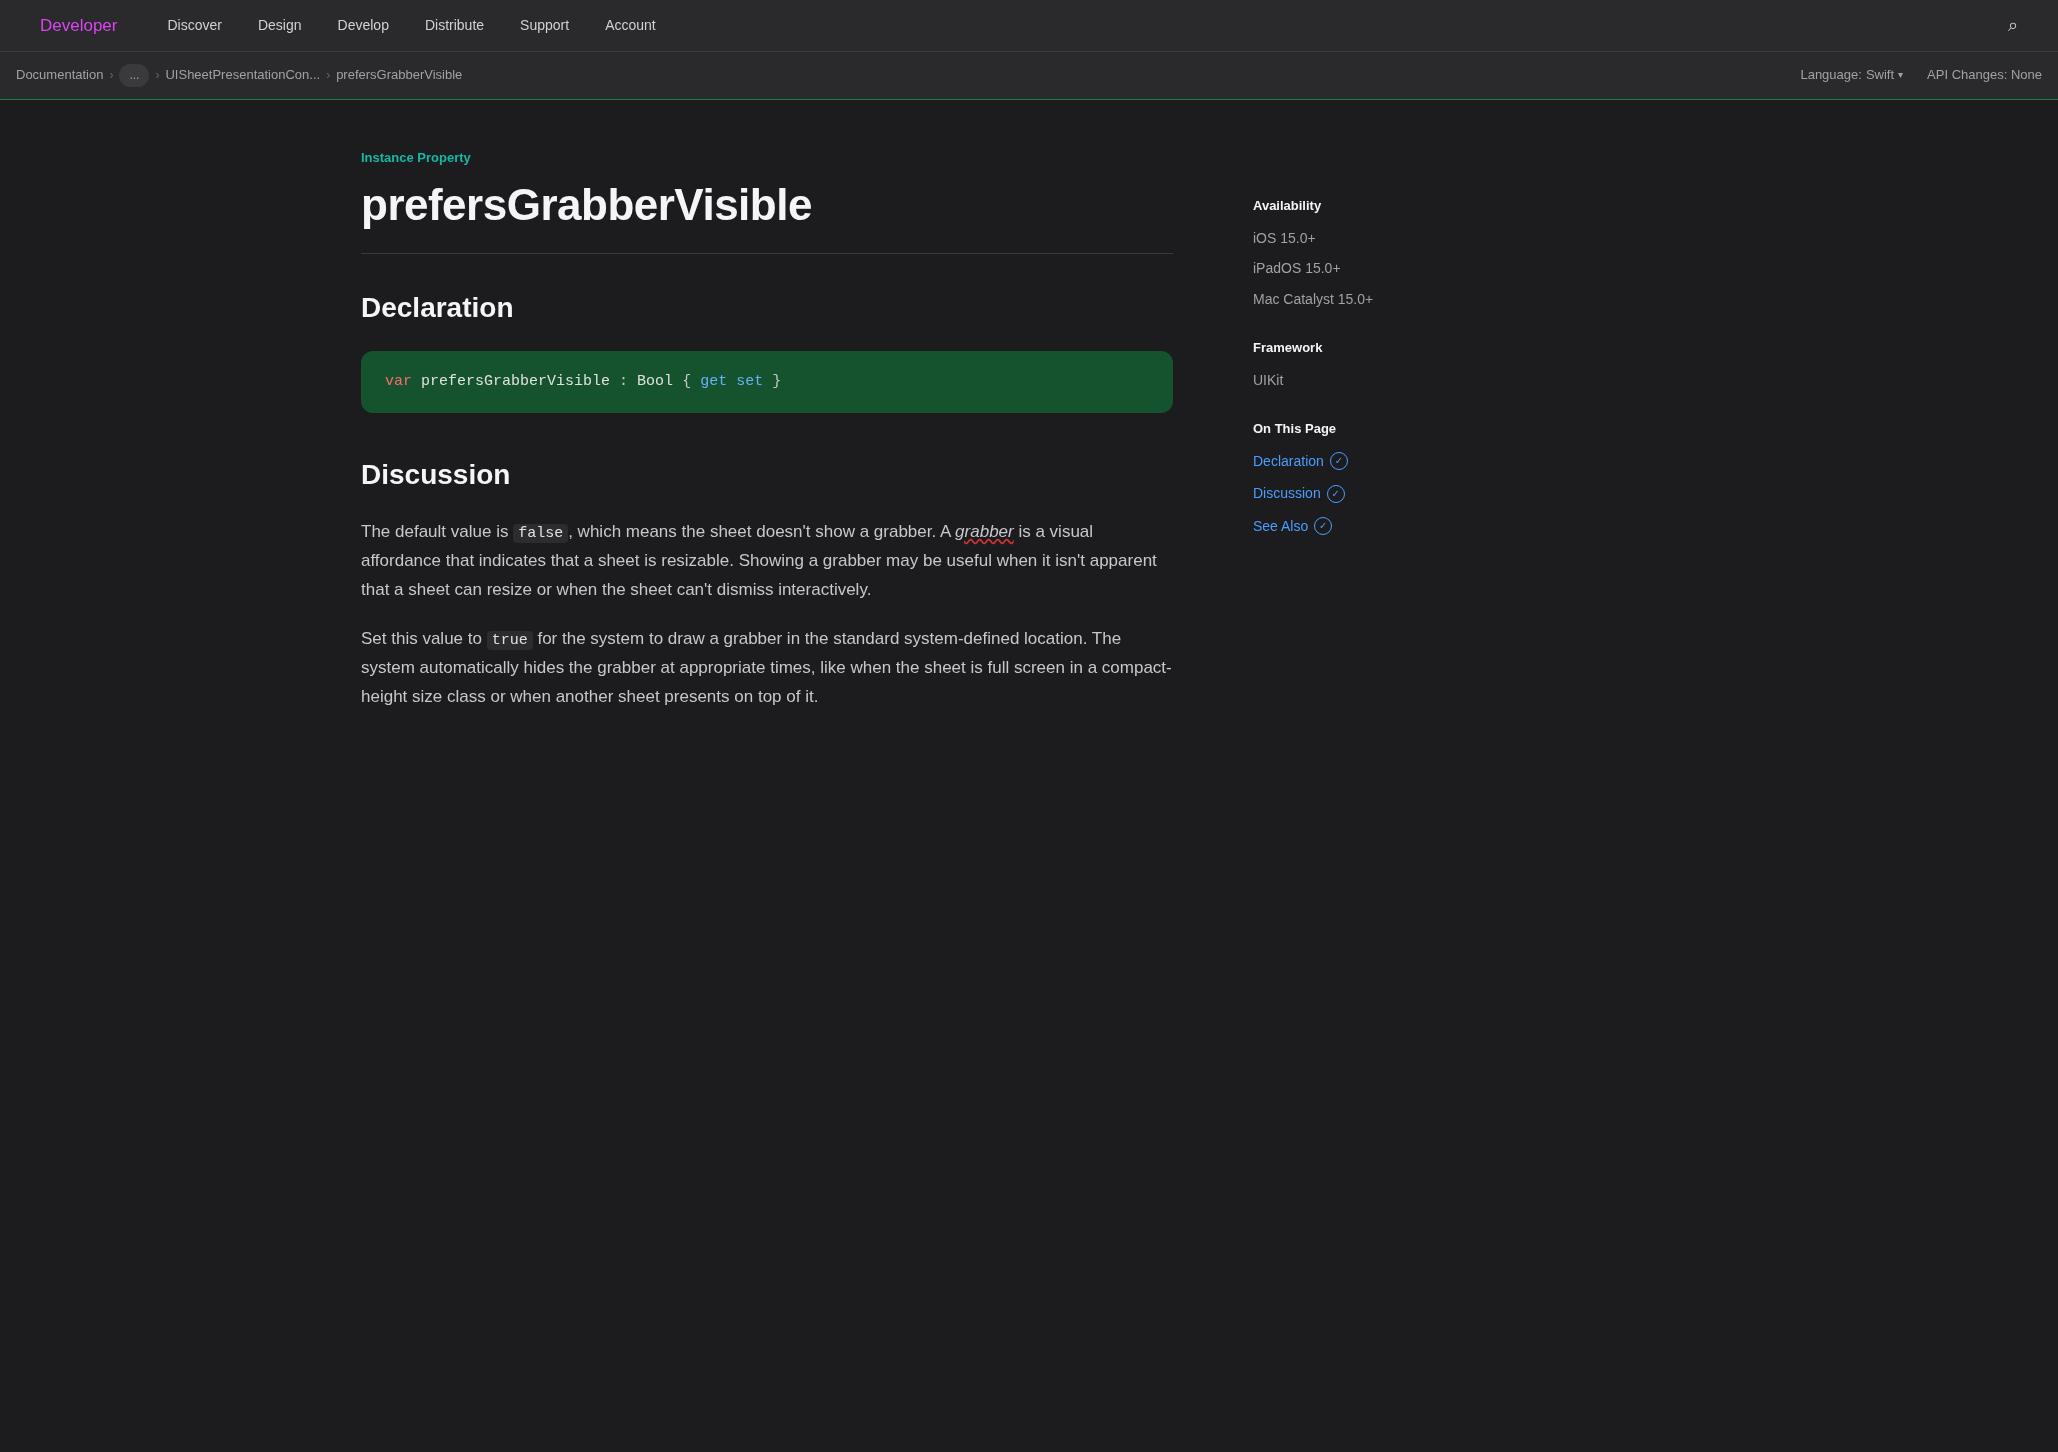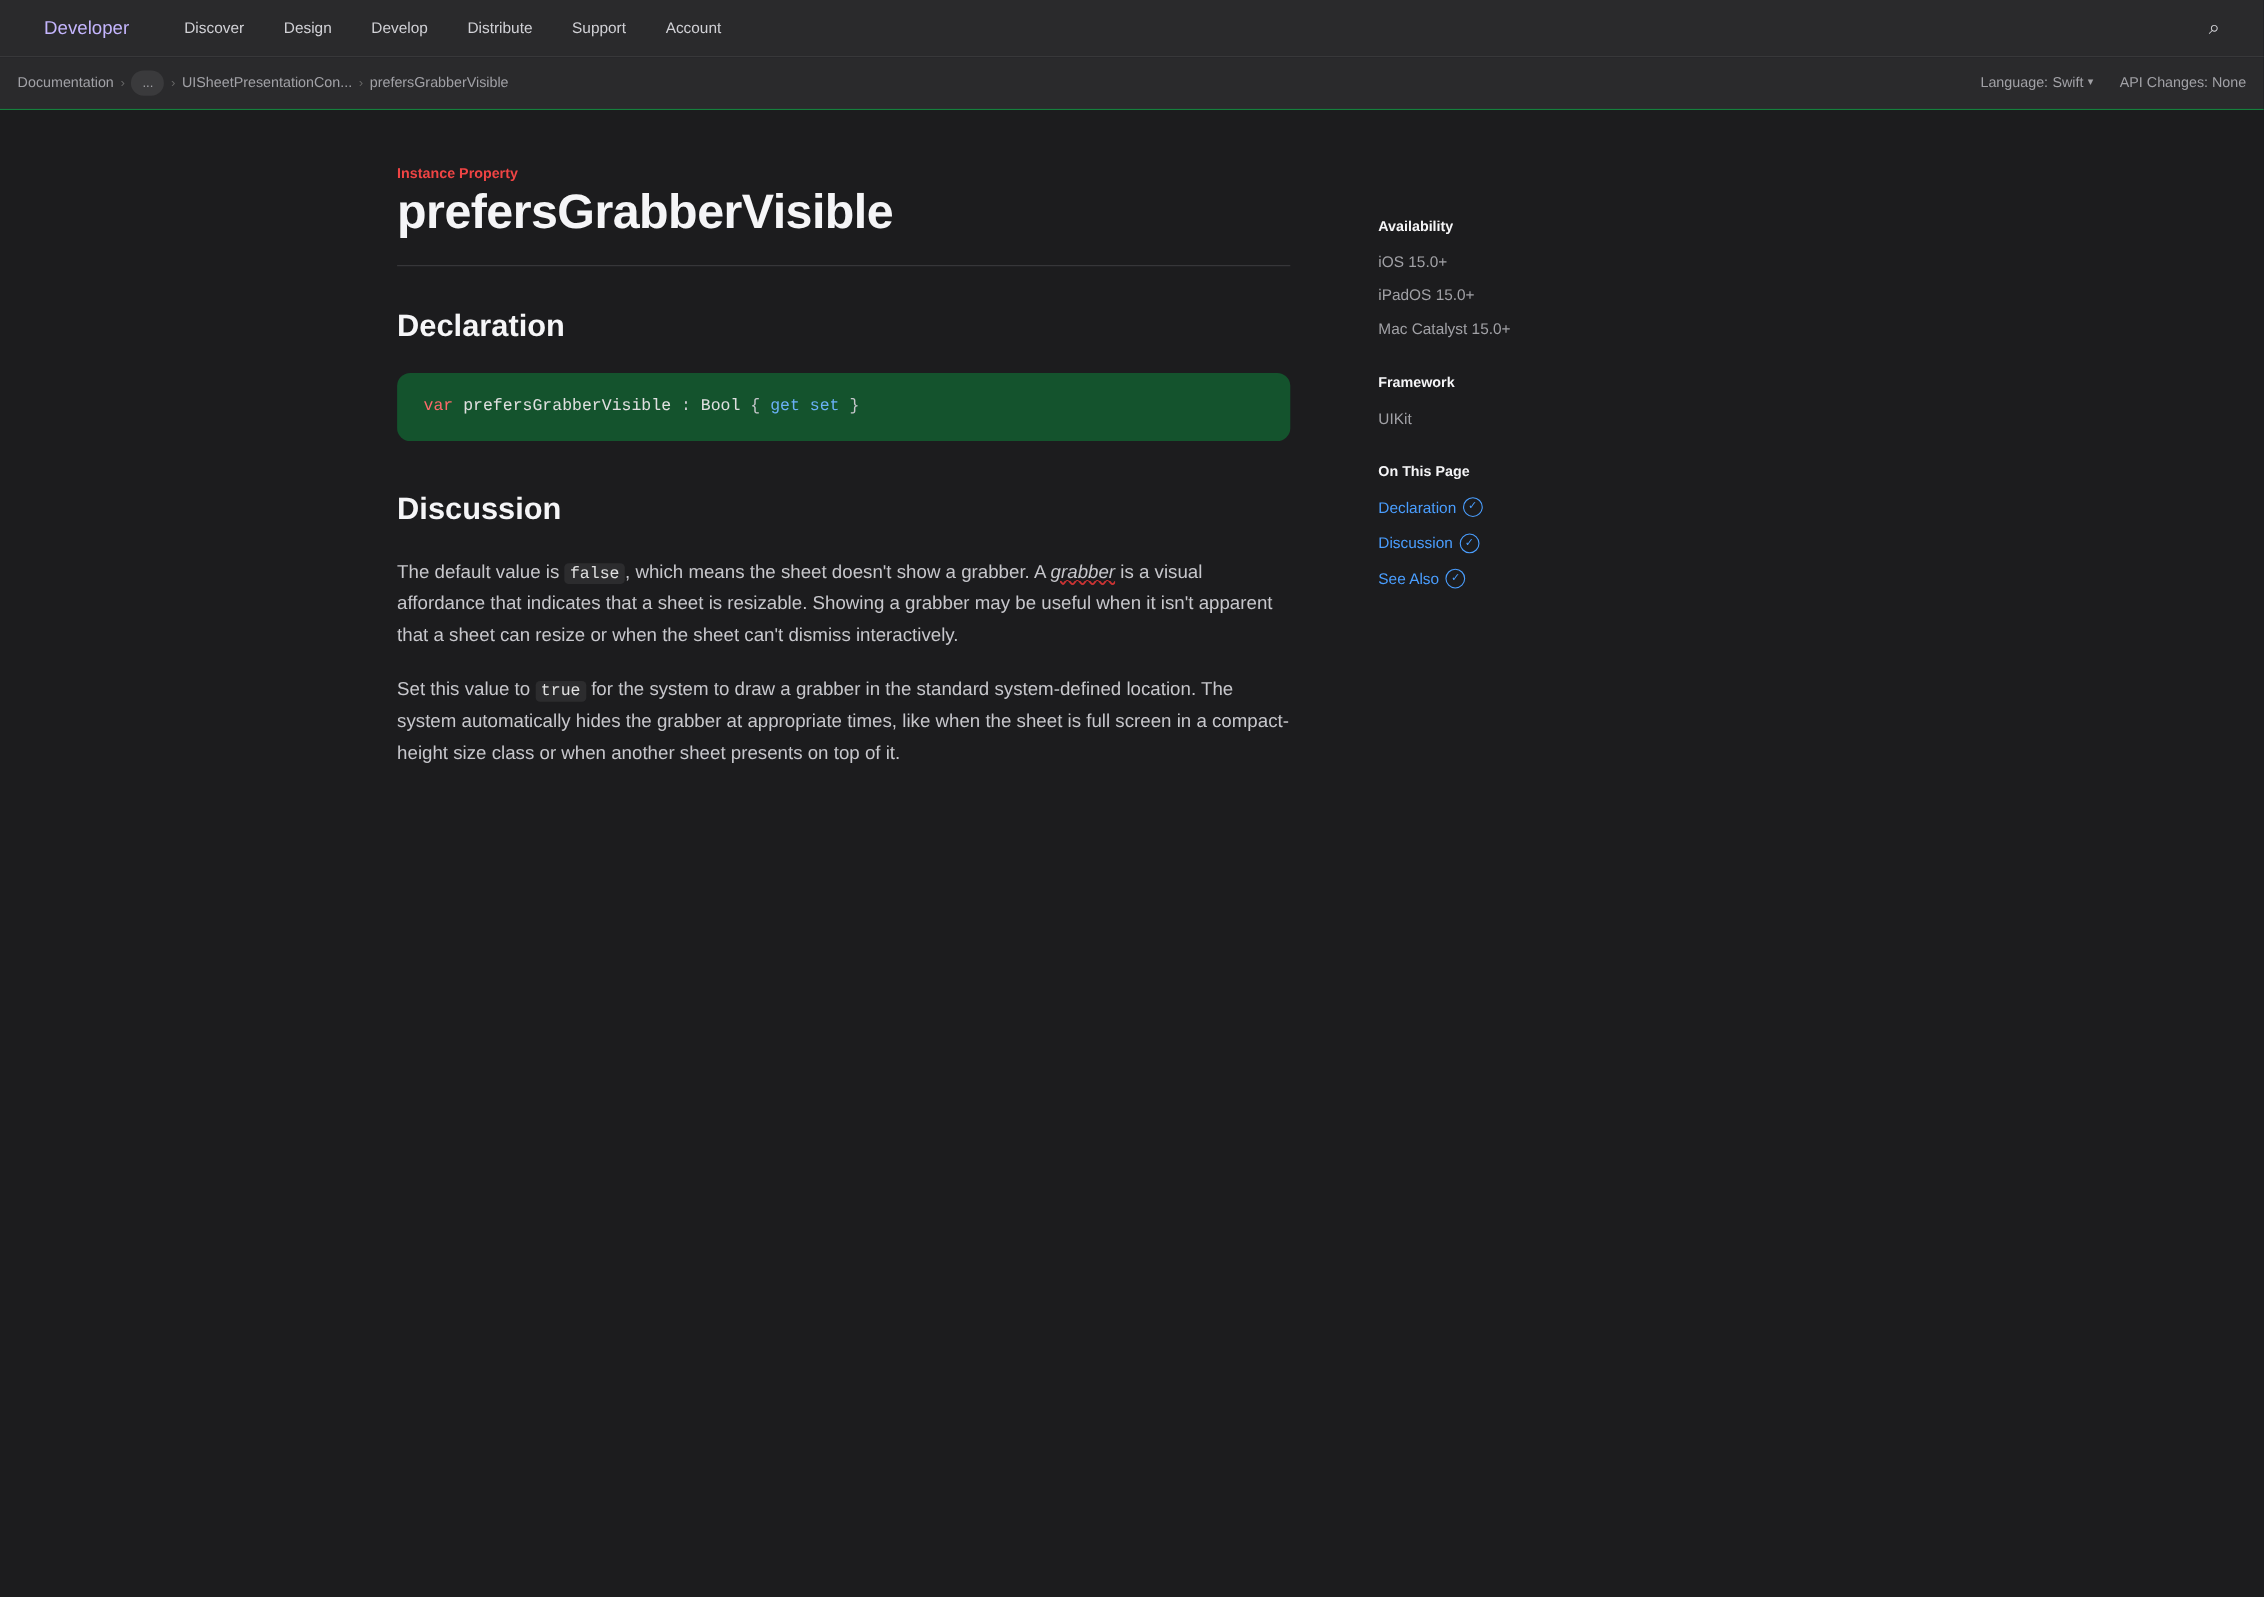--- a/index.html
+++ b/index.html
@@ -18,21 +18,21 @@
       display: flex;
       align-items: center;
       padding: 0 32px;
       height: 52px;
       gap: 0;
     }
     .nav-logo {
       display: flex;
       align-items: center;
       gap: 8px;
-      color: #c4b5fd;
+      color: #d946ef;
       font-size: 17px;
       font-weight: 500;
       margin-right: 32px;
       white-space: nowrap;
     }
     .apple-icon {
       font-size: 20px;
     }
     .nav-links {
       display: flex;
@@ -124,24 +124,24 @@
       width: 260px;
       padding: 48px 0 48px 32px;
       flex-shrink: 0;
       margin-top: 48px;
     }
 
     
     .instance-property-label {
       font-size: 13px;
       font-weight: 600;
-      color: #ef4444;
+      color: #14b8a6;
       text-transform: none;
       letter-spacing: 0;
-      margin-bottom: 0;
+      margin-bottom: 12px;
     }
 
     .page-title {
       font-size: 44px;
       font-weight: 700;
       color: #f5f5f7;
       margin-bottom: 24px;
       line-height: 1.1;
       letter-spacing: -0.5px;
     }

